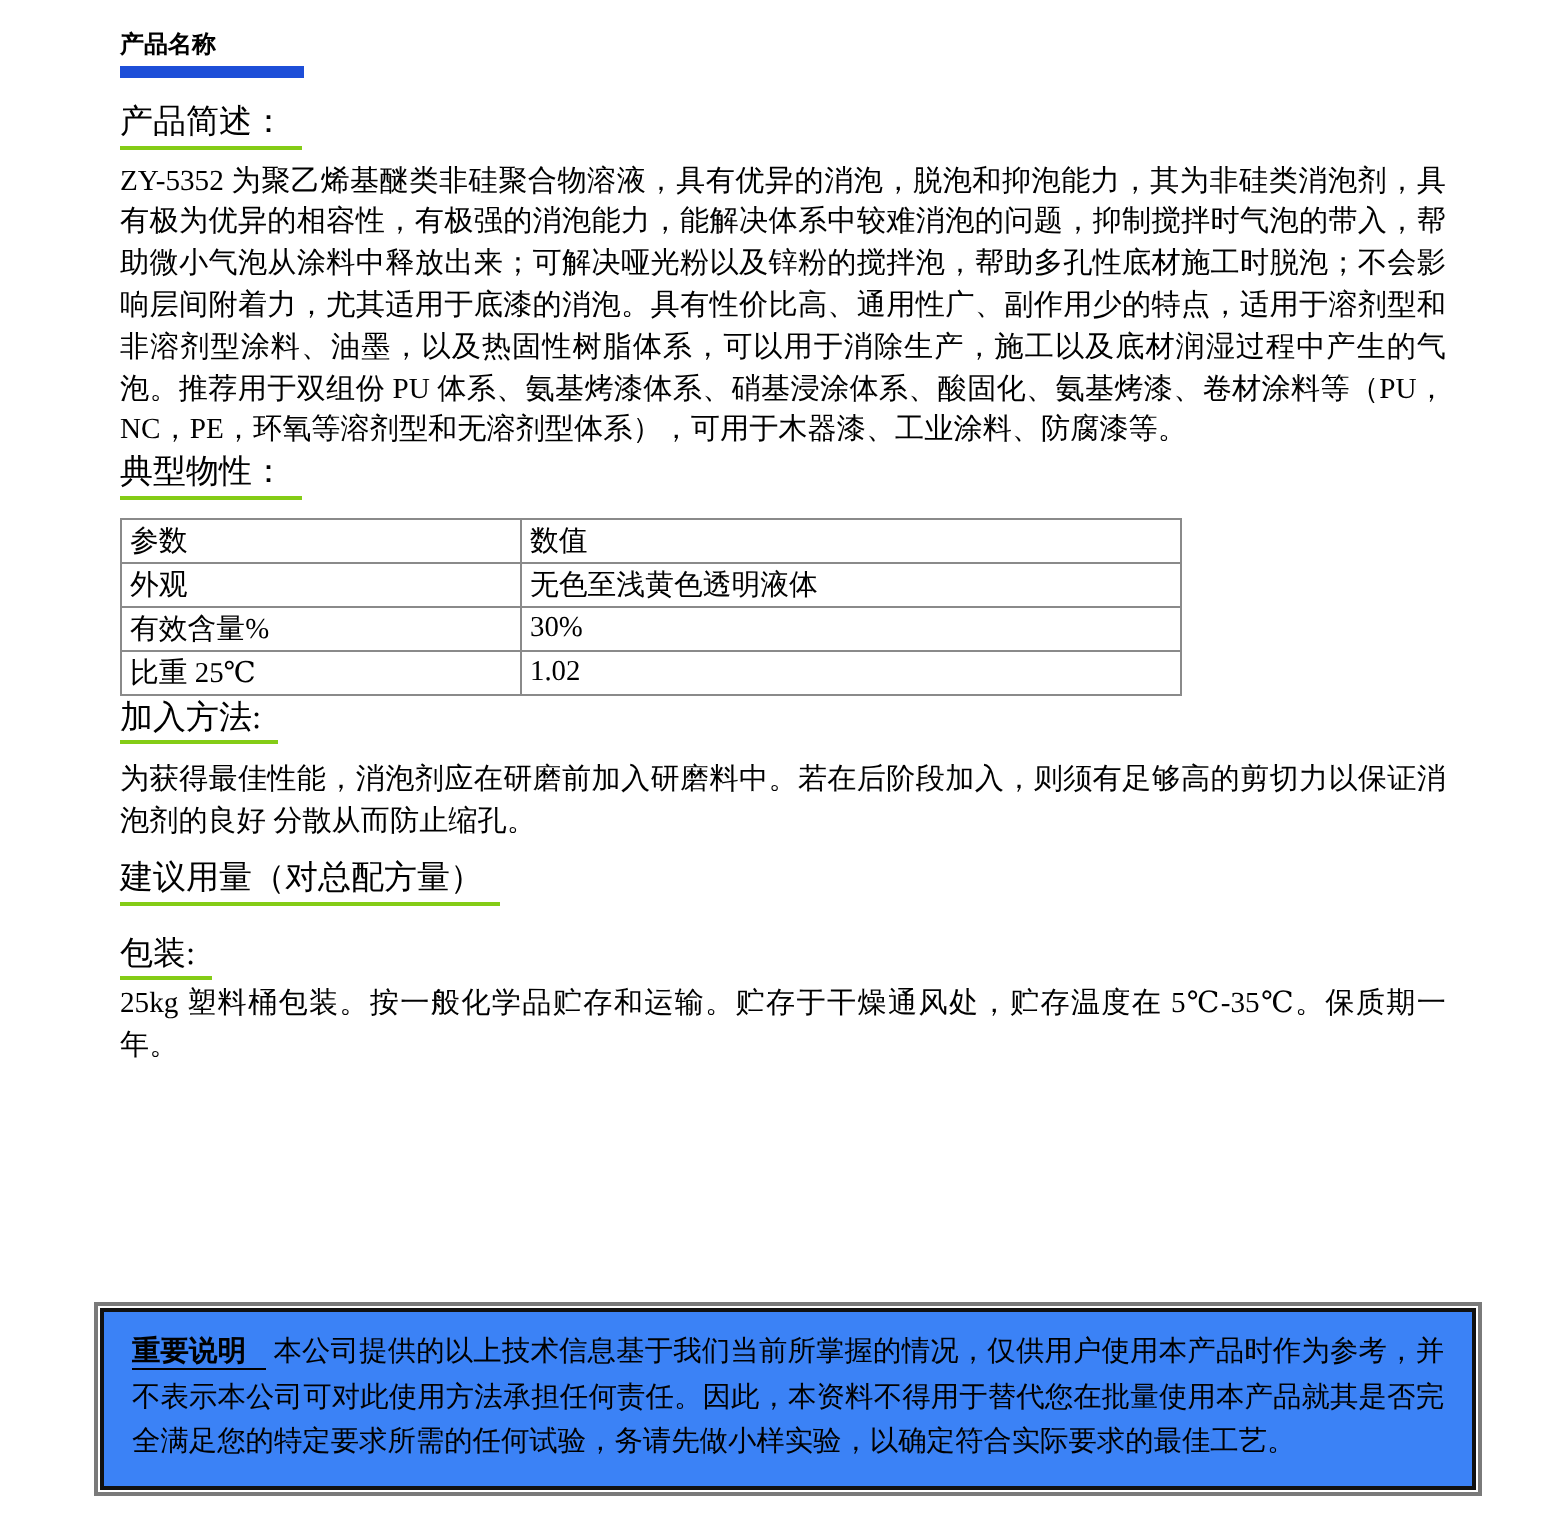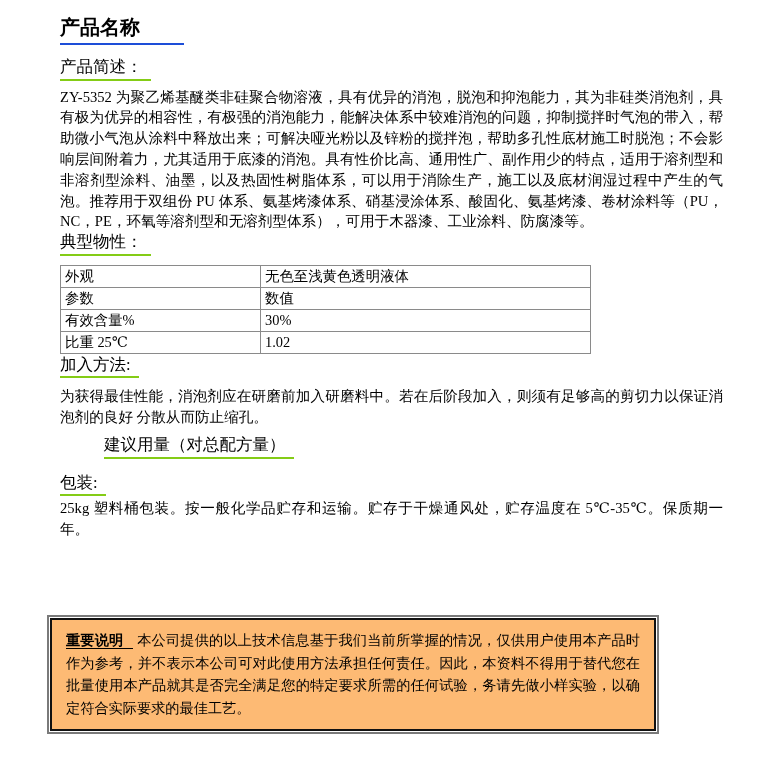--- a/index.html
+++ b/index.html
@@ -16,23 +16,23 @@
     position: relative;
   }
 
   
   .title-row {
     display: flex;
     align-items: flex-end;
     margin-bottom: 4px;
   }
   .product-name-label {
-    font-size: 20px;
+    font-size: 12px;
     font-weight: bold;
-    border-bottom: 2px solid #1d4ed8;
+    border-bottom: 6px solid #1d4ed8;
     padding: 0 44px 2px 0;
     white-space: nowrap;
   }
   .doc-title {
     margin-left: 28px;
     white-space: nowrap;
     line-height: 1;
   }
   .doc-title .model {
     font-family: "Liberation Sans", "DejaVu Sans", sans-serif;
@@ -80,37 +80,37 @@
     padding: 1px 4px;
     height: 22px;
     vertical-align: middle;
   }
   .props-table col.c1 { width: 200px; }
   .props-table col.c2 { width: 330px; }
 
   .sec-method    { margin-top: 1px; }
   .sec-method .body-text { margin-top: 8px; }
 
-  .sec-dosage    { margin-top: 7px; margin-left: 44px; }
+  .sec-dosage    { margin-top: 7px; }
   .sec-dosage .body-text { margin-top: 2px; }
 
   .sec-pack      { margin-top: 14px; }
   .sec-pack .body-text { margin-top: 2px; }
 
   
   .notice-box {
     position: absolute;
     left: 50px;
-    top: 618px;
-    width: 606px;
+    top: 654px;
+    width: 688px;
     border: 2px solid #111;
     outline: 2px solid #7a7a7a;
     outline-offset: 1px;
     padding: 9px 14px 10px 14px;
-    background: #fdba74;
+    background: #3b82f6;
   }
   .notice-text {
     font-size: 14.2px;
     line-height: 22.5px;
     text-align: justify;
     text-justify: inter-ideograph;
   }
   .notice-label {
     font-weight: bold;
     border-bottom: 1.5px solid #000;
@@ -133,26 +133,26 @@
 
   <div class="sec-props">
     <span class="sec-heading">典型物性：</span>
     <table class="props-table">
       <colgroup>
           <col class="c1">
           <col class="c2">
         </colgroup>
       <tbody>
         <tr>
+          <td>参数</td>
+          <td>数值</td>
+        </tr>
+        <tr>
           <td>外观</td>
           <td>无色至浅黄色透明液体</td>
-        </tr>
-        <tr>
-          <td>参数</td>
-          <td>数值</td>
         </tr>
         <tr>
           <td>有效含量%</td>
           <td>30%</td>
         </tr>
         <tr>
           <td>比重 25℃</td>
           <td>1.02</td>
         </tr>
       </tbody>

